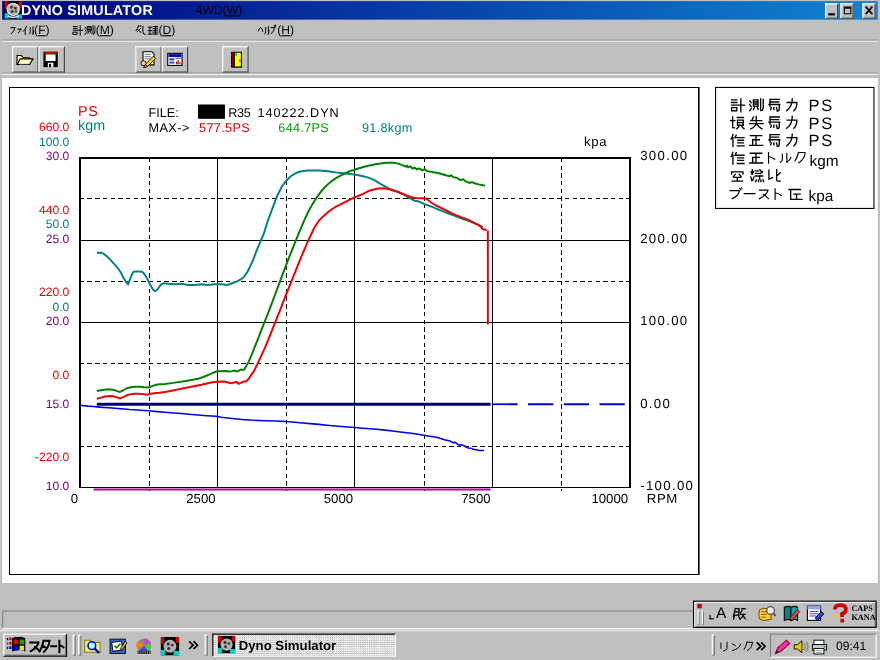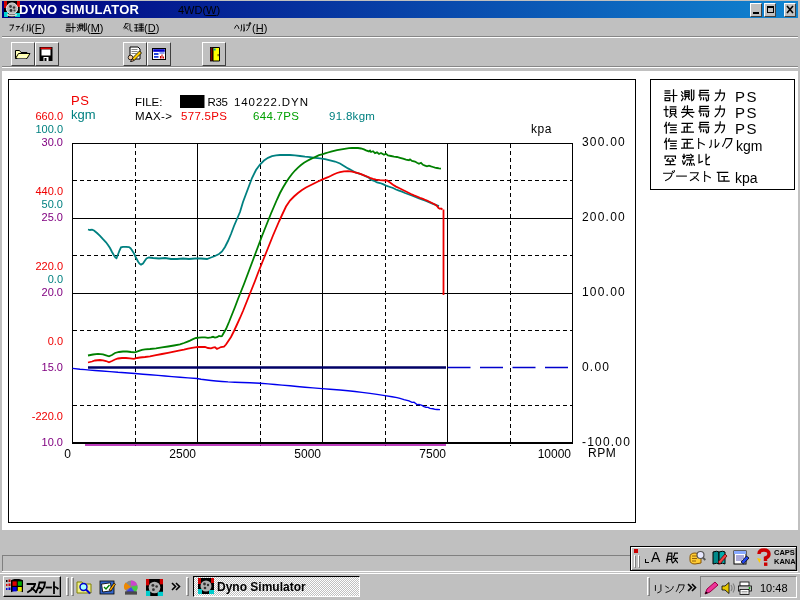--- a/index.html
+++ b/index.html
@@ -478,21 +478,21 @@
     <path d="M2 6h3l4-3.5v11L5 10H2z" fill="#e8c800" stroke="#000" stroke-width="0.8"></path>
     <path d="M11 5q2 3 0 6M13 3.5q3 4.5 0 9" stroke="#808080" stroke-width="1.2" fill="none"></path>
   </svg>
   <svg class="abs" style="left:737px;top:580px" width="16" height="16" viewBox="0 0 16 16">
     <rect x="3" y="2" width="9" height="4" fill="#fff" stroke="#000" stroke-width="0.8"></rect>
     <rect x="1.5" y="6" width="13" height="5" fill="#c8c8c8" stroke="#000" stroke-width="0.8"></rect>
     <rect x="3" y="9.5" width="9" height="5" fill="#fff" stroke="#000" stroke-width="0.8"></rect>
     <circle cx="12.5" cy="8" r="0.9" fill="#00a000"></circle>
     <path d="M4.5 11.5h6M4.5 13h6" stroke="#888" stroke-width="0.7"></path>
   </svg>
-  <span class="abs" style="left:760px;top:582px;font-size:11px;color:#000">10:48</span>
+  <span class="abs" style="left:760px;top:582px;font-size:11px;color:#000">09:41</span>
 </div>
 
 <div id="imebar">
   <div class="abs" style="left:630px;top:546px;width:167px;height:25px;background:#c0c0c0;border:1px solid #000;box-shadow:inset 1px 1px 0 #fff, inset -1px -1px 0 #808080"></div>
   <div class="abs" style="left:634px;top:549px;width:4px;height:4px;background:#cc0000"></div>
   <div class="abs" style="left:634px;top:555px;width:2px;height:13px;border-top:1px solid #fff;border-left:1px solid #fff;border-right:1px solid #808080;border-bottom:1px solid #808080"></div>
   <div class="abs" style="left:637.5px;top:555px;width:2px;height:13px;border-top:1px solid #fff;border-left:1px solid #fff;border-right:1px solid #808080;border-bottom:1px solid #808080"></div>
   <div class="abs" style="left:645px;top:559px;width:4px;height:4px;border-left:1.5px solid #000;border-bottom:1.5px solid #000"></div>
     <span class="abs" style="left:651px;top:549px;font-size:14px;color:#000">A</span>
   <div class="abs" style="left:664px;top:551px"><svg class="jp" width="14" height="14" viewBox="0 0 16 16">
@@ -513,14 +513,14 @@
     <rect x="2" y="2" width="12" height="13" fill="#fff" stroke="#000" stroke-width="1"></rect>
     <rect x="2" y="2" width="12" height="3" fill="#88aaff"></rect>
     <path d="M4 7h8M4 9h8M4 11h6" stroke="#4444aa" stroke-width="0.9"></path>
     <path d="M9 13L14.5 7l2.5 2-5.5 6z" fill="#2244ee" stroke="#000" stroke-width="0.8"></path>
   </svg>
   <svg class="abs" style="left:755px;top:548px" width="17" height="19" viewBox="0 0 17 19">
     <path d="M4 6q0-4 5-4t5 4q0 3-3.5 4v3" fill="none" stroke="#cc0000" stroke-width="3.4"></path>
     <rect x="9" y="14.5" width="3.4" height="3.4" fill="#cc0000"></rect>
     <path d="M2 10l4 1-1.5 4z" fill="#ffcc00"></path>
   </svg>
-  <div class="abs" style="left:774px;top:549px;font-size:7.5px;font-weight:bold;color:#000;line-height:8.5px;font-family:Liberation Sans, sans-serif">CAPS<br>KANA</div>
+  <div class="abs" style="left:774px;top:549px;font-size:7.5px;font-weight:bold;color:#000;line-height:8.5px;font-family:Liberation Serif, serif">CAPS<br>KANA</div>
 </div>
 
 </body></html>

